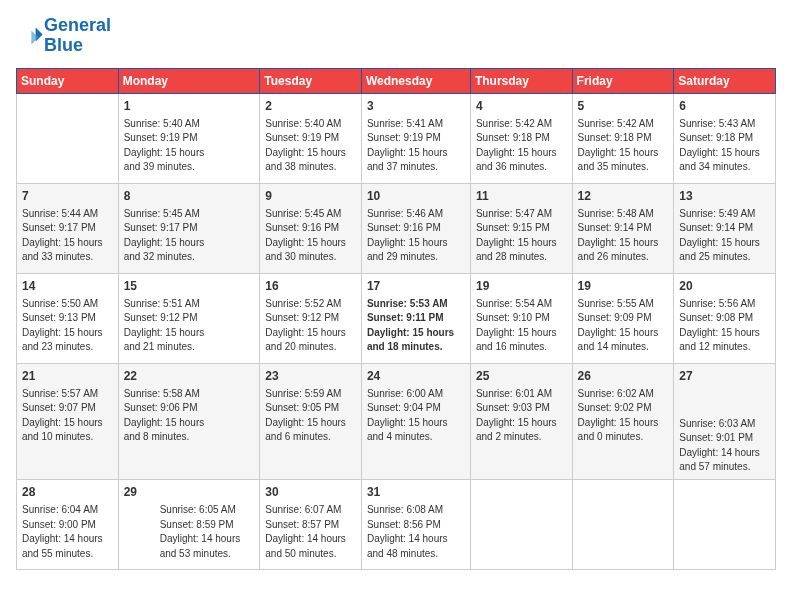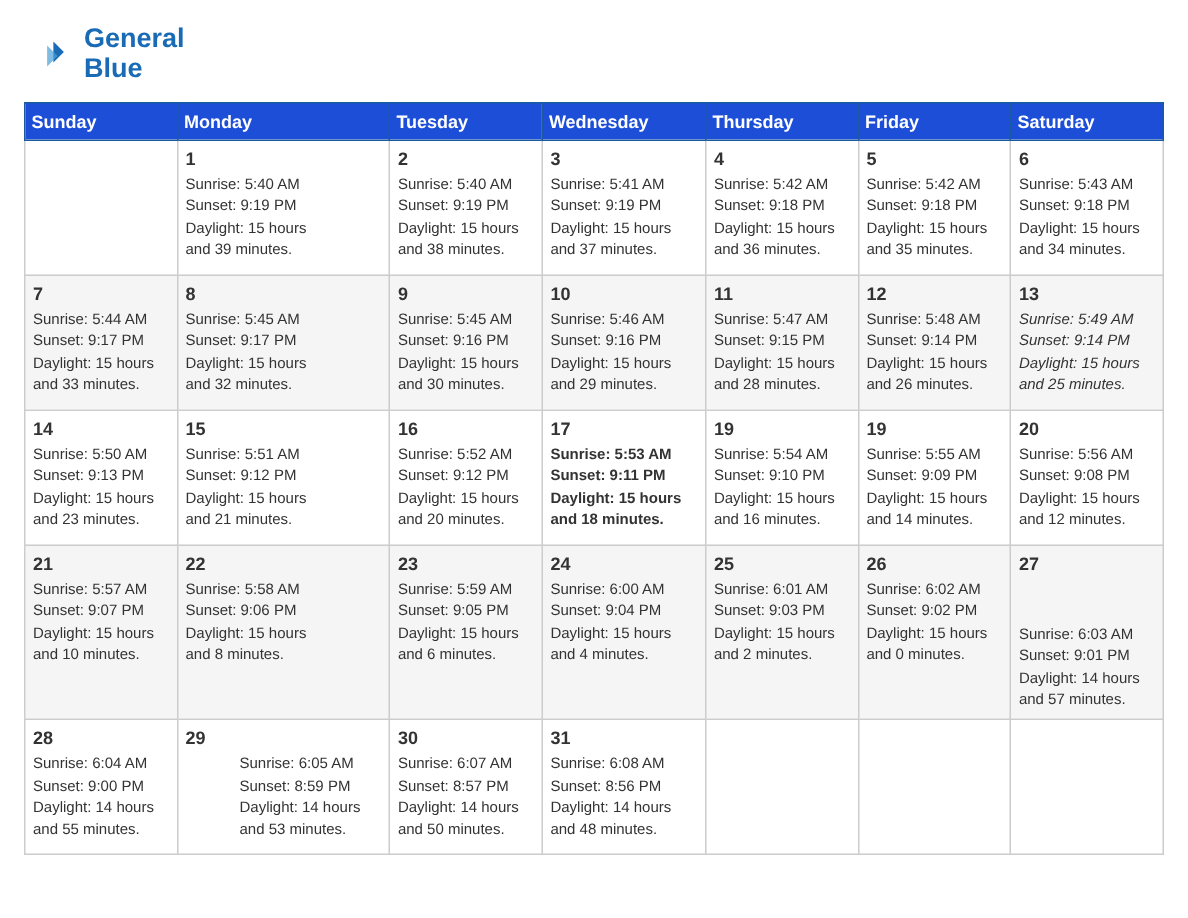--- a/index.html
+++ b/index.html
@@ -12,21 +12,21 @@
     }
     .header {
       display: flex;
       justify-content: space-between;
       align-items: flex-start;
       margin-bottom: 12px;
     }
     .logo {
       display: flex;
       align-items: center;
-      gap: 12px;
+      gap: 0;
     }
     .logo-text {
       font-size: 18px;
       font-weight: bold;
       color: #333;
       line-height: 1.1;
     }
     .logo-text span {
       color: #1a6bb5;
     }
@@ -45,21 +45,21 @@
     .location {
       font-size: 14px;
       color: #555;
     }
     table {
       width: 100%;
       border-collapse: collapse;
       font-size: 10.5px;
     }
     thead tr th {
-      background: #1d4ed8;
+      background: #ef4444;
       color: #fff;
       padding: 5px 4px;
       text-align: left;
       font-size: 12px;
       font-weight: bold;
       border: 1px solid #1a5a9e;
     }
     tbody tr td {
       border: 1px solid #ccc;
       padding: 4px 5px;
@@ -203,21 +203,21 @@
         </td>
         <td>
           <span class="day-number">12</span>
           <div class="cell-content" style="white-space: pre-line;">Sunrise: 5:48 AM
 Sunset: 9:14 PM
 Daylight: 15 hours
 and 26 minutes.</div>
         </td>
         <td>
           <span class="day-number">13</span>
-          <div class="cell-content" style="white-space: pre-line; font-style: italic;">Sunrise: 5:49 AM
+          <div class="cell-content" style="white-space: pre-line;">Sunrise: 5:49 AM
 Sunset: 9:14 PM
 Daylight: 15 hours
 and 25 minutes.</div>
         </td>
       </tr>
       <tr>
         <td>
           <span class="day-number">14</span>
           <div class="cell-content" style="white-space: pre-line;">Sunrise: 5:50 AM
 Sunset: 9:13 PM

